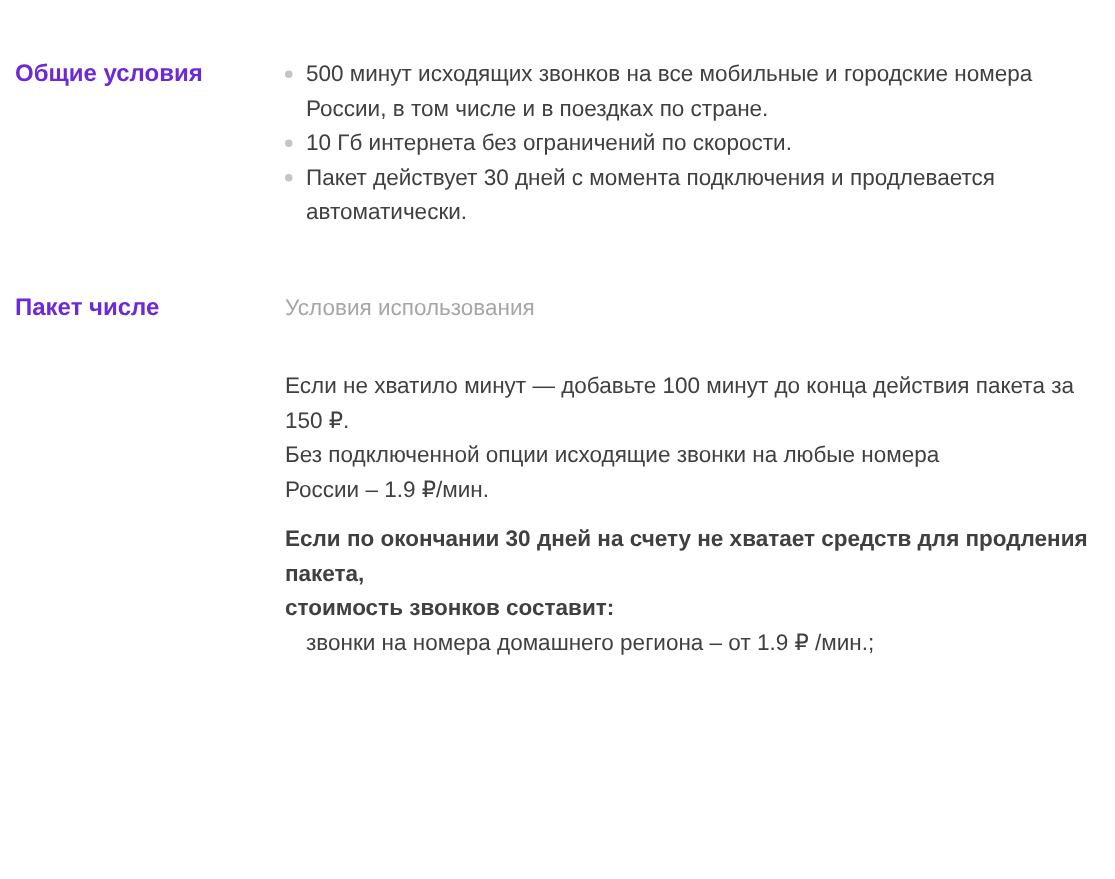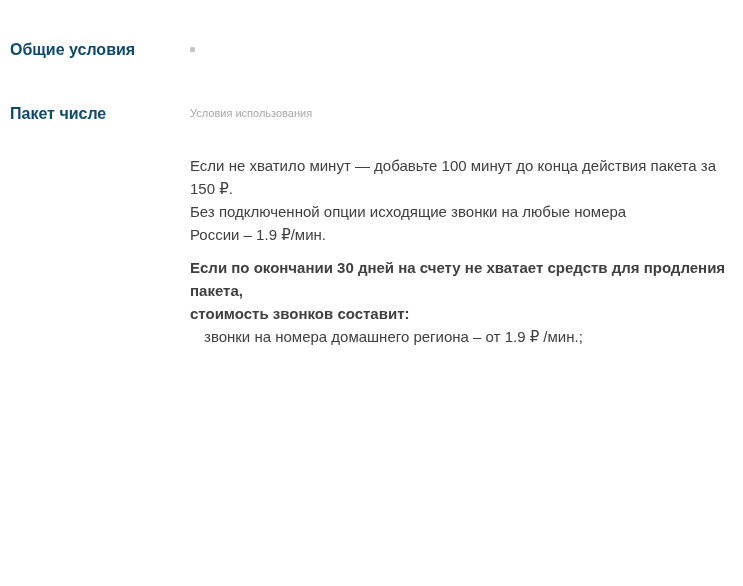--- a/index.html
+++ b/index.html
@@ -26,31 +26,31 @@
   }
   .col-content {
     flex: 1 1 auto;
     max-width: 545px;
   }
   h2.heading {
     margin: 0;
     font-size: 16px;
     line-height: 23px;
     font-weight: 700;
-    color: #0c4a6e;
+    color: #6d28d9;
   }
   .text {
     margin: 0;
     font-size: 15px;
     line-height: 23px;
     color: #404040;
     white-space: pre-line;
   }
   .para-intro   { margin: 0 0 27px 0; }
-  .subheading   { margin: 0 0 29px 0; color: #a6a6a6; white-space: pre-line; font-size: 11px; line-height: 23px; }
+  .subheading   { margin: 0 0 29px 0; color: #a6a6a6; white-space: pre-line; font-size: 15px; line-height: 23px; }
   .para-topup   { margin: 0 0 10px 0; }
   .para-renewal { margin: 0; font-weight: bold; }
   ul.bullet-list {
     list-style: none;
     margin: 0;
     padding: 0;
   }
   li.bullet-item {
     position: relative;
     padding-left: 14px;
@@ -71,26 +71,31 @@
 <div class="page">
 
   <section class="section section--general">
     <div class="col-heading">
       <h2 class="heading">Общие условия</h2>
     </div>
     <div class="col-content">
       <ul class="bullet-list">
         <li class="bullet-item">
           <span class="dot"></span>
+          <span class="text">500 минут исходящих звонков на все мобильные и городские номера
+России, в том числе и в поездках по стране.</span>
         </li>
         <li class="bullet-item">
           <span class="dot"></span>
+          <span class="text">10 Гб интернета без ограничений по скорости.</span>
         </li>
         <li class="bullet-item">
           <span class="dot"></span>
+          <span class="text">Пакет действует 30 дней с момента подключения и продлевается
+автоматически.</span>
         </li>
       </ul>
     </div>
   </section>
 
   <section class="section section--minutes">
     <div class="col-heading">
       <h2 class="heading">Пакет числе</h2>
     </div>
     <div class="col-content">

